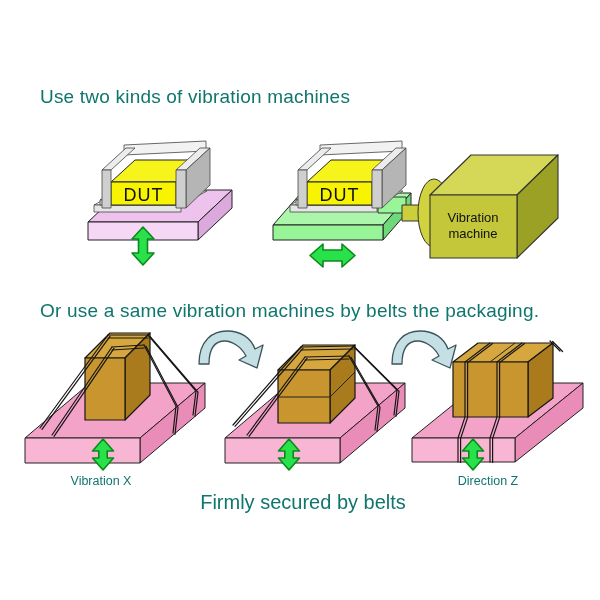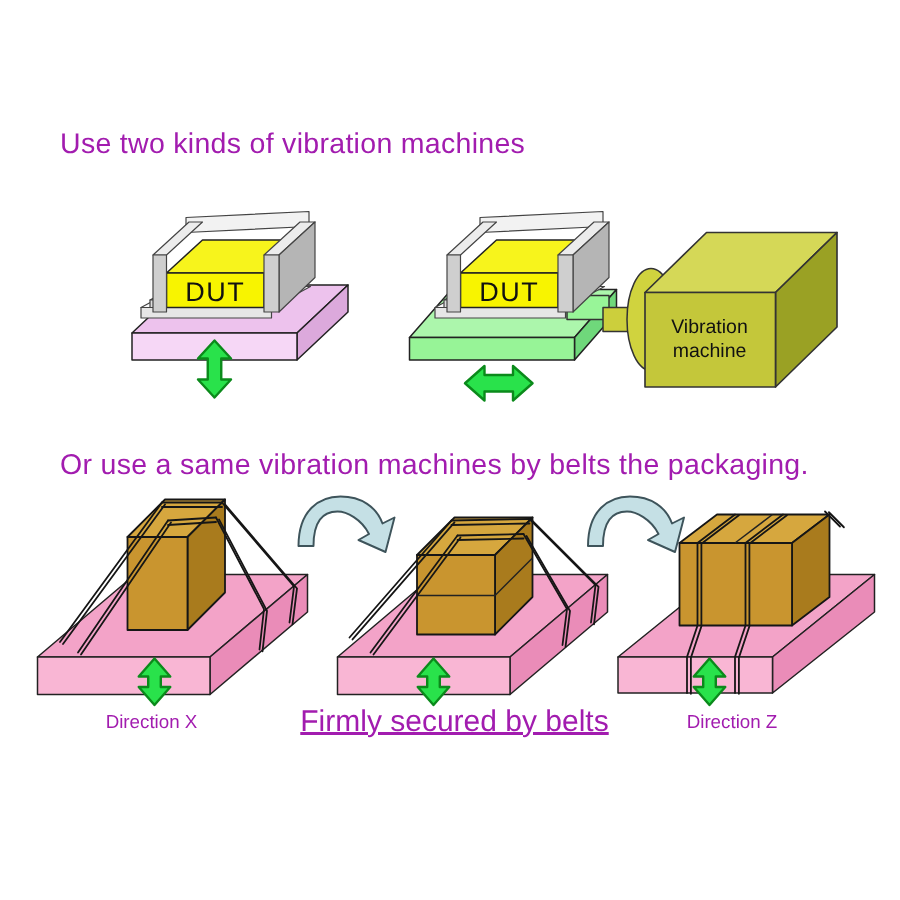--- a/index.html
+++ b/index.html
@@ -1,23 +1,23 @@
 <!DOCTYPE html>
 <html><head>
 <meta charset="utf-8">
 <style>
   html,body{margin:0;padding:0;background:#ffffff;}
   .page{position:relative;width:600px;height:600px;background:#fff;overflow:hidden;
-        font-family:"Liberation Sans",sans-serif;color:#a21caf;}
+        font-family:"Liberation Sans",sans-serif;color:#0f766e;}
   .title{position:absolute;font-size:19px;letter-spacing:0.2px;white-space:nowrap;}
   #title-two-machines{left:40px;top:86px;}
   #title-turn-packaging{left:40px;top:300px;}
   .dir-label{position:absolute;top:474px;width:140px;text-align:center;font-size:12.5px;}
   #dir-x{left:31px;} #dir-y{left:230px;} #dir-z{left:418px;}
-  .caption{position:absolute;left:153px;top:470px;width:300px;text-align:center;font-size:20px;text-decoration:underline;}
+  .caption{position:absolute;left:153px;top:491px;width:300px;text-align:center;font-size:20px;}
   svg{position:absolute;left:0;}
   #top-row{top:110px;}
   #bottom-row{top:325px;}
   svg text{font-family:"Liberation Sans",sans-serif;fill:#111;}
   .dut-t{font-size:18px;letter-spacing:1px;}
   .vm-t{font-size:13px;}
   .belt{fill:none;stroke:#161616;stroke-width:1.2;stroke-linecap:round;}
   .seam{fill:none;stroke:#222;stroke-width:1;}
   .garrow{fill:#29e24b;stroke:#0b8a1b;stroke-width:1.6;stroke-linejoin:round;}
   .rotarrow{fill:#c5e0e5;stroke:#3e545b;stroke-width:1.3;stroke-linejoin:round;}
@@ -196,18 +196,18 @@
         <path class="belt" d="M490,18 L465,37 L465,92 L458,113 L458,137" transform="translate(2.6,0.5)"></path>
         <path class="belt" d="M522,18 L497,37 L497,92 L490,113 L490,137"></path>
         <path class="belt" d="M522,18 L497,37 L497,92 L490,113 L490,137" transform="translate(2.6,0.5)"></path>
       </g>
       <g>
         <polygon class="garrow" points="473,114 483.5,126 477.2,126 477.2,133 483.5,133 473,145 462.5,133 468.8,133 468.8,126 462.5,126"></polygon>
       </g>
     </g>
   </svg>
 
-  <div class="dir-label" id="dir-x">Direction X</div>
+  <div class="dir-label" id="dir-x">Vibration X</div>
   <div class="dir-label" id="dir-z">Direction Z</div>
 
   <div class="caption">Firmly secured by belts</div>
 
 </div>
 
 </body></html>

